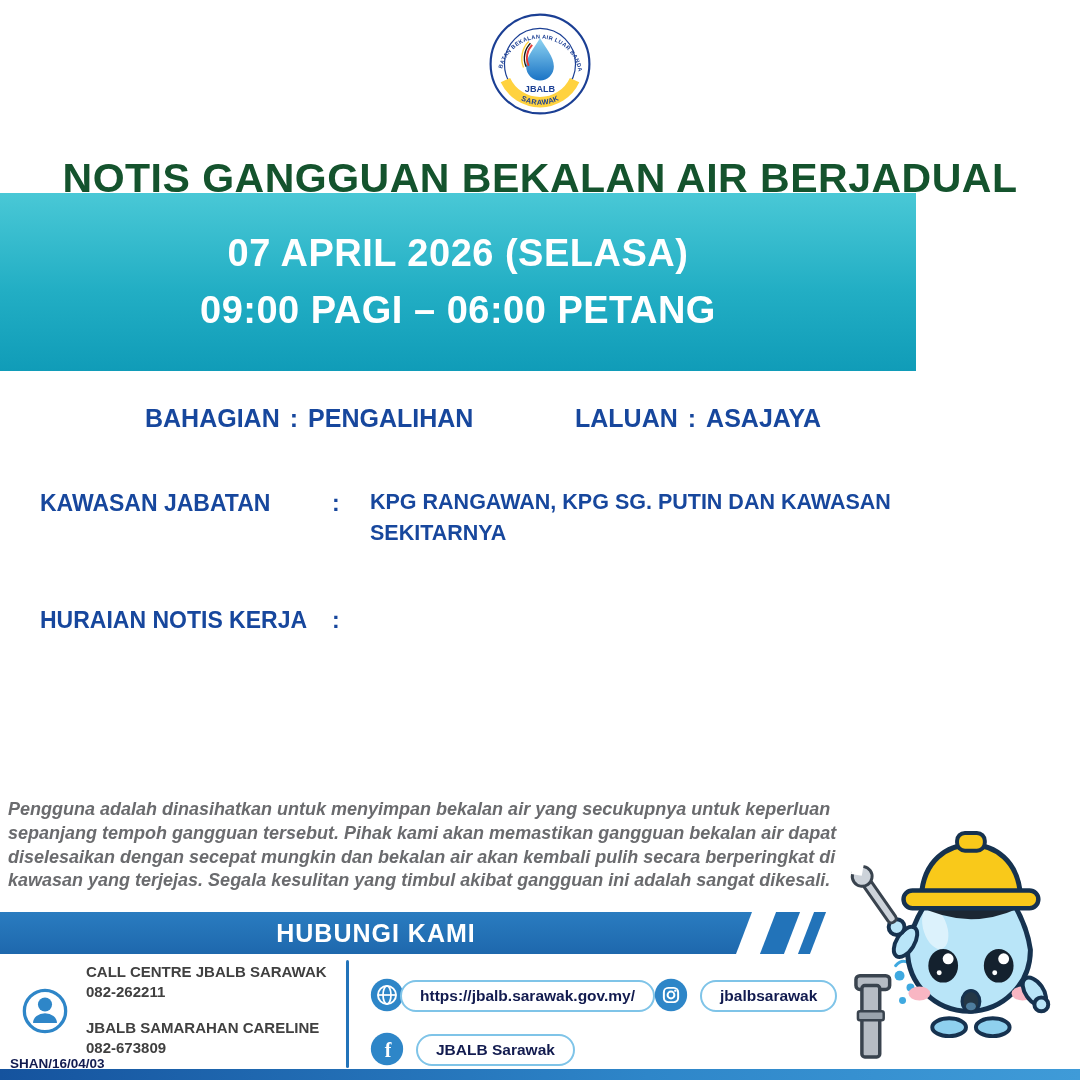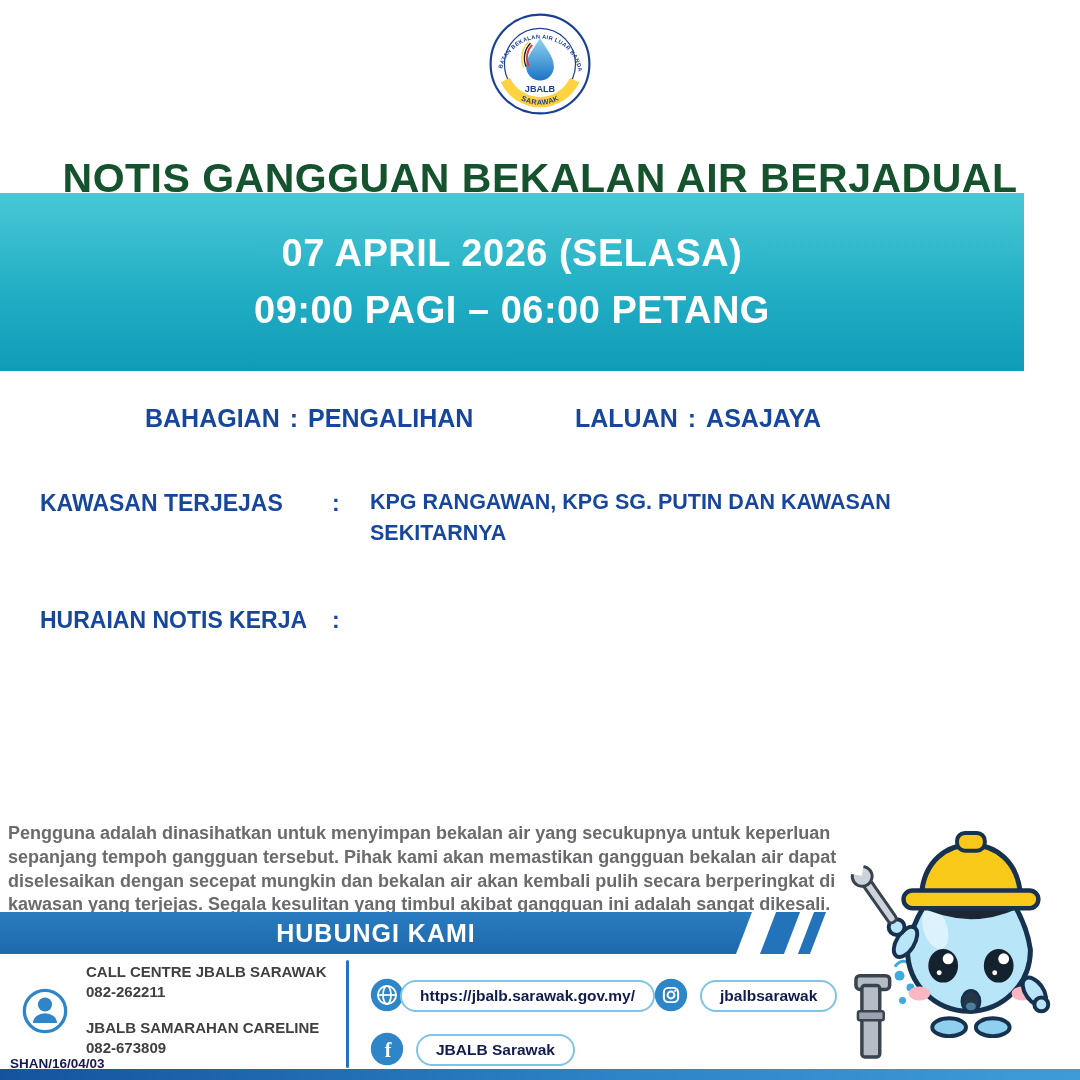--- a/index.html
+++ b/index.html
@@ -9,43 +9,43 @@
   }
   
   .logo{position:absolute;top:12px;left:50%;transform:translateX(-50%);width:104px;height:104px;}
   
   .title{
     position:absolute;top:128px;left:0;width:100%;text-align:center;
     font-size:41px;font-weight:bold;color:#14532d;letter-spacing:.5px;
   }
   
   .banner{
-    position:absolute;top:193px;left:0;width:1024px;height:178px;
+    position:absolute;top:193px;left:0;width:916px;height:178px;
     background:linear-gradient(180deg,#49c8d6 0%,#22aec4 55%,#109cb8 100%);
     display:flex;flex-direction:column;align-items:center;justify-content:center;gap:14px;
     color:#ffffff;font-weight:bold;font-size:38px;letter-spacing:.5px;
   }
   
   .region-item{position:absolute;top:404px;font-size:25px;font-weight:bold;color:#17479d;white-space:nowrap;}
   .region-bahagian{left:145px;}
   .region-daerah{left:575px;}
   .region-item .sep{margin:0 10px;}
   
   .info-row{position:absolute;left:40px;width:1000px;display:flex;}
   .row-kawasan{top:487px;}
   .row-huraian{top:607px;align-items:center;}
   .info-label{width:292px;font-size:23px;font-weight:bold;color:#17479d;}
   .row-kawasan .info-label{padding-top:3px;}
   .info-sep{width:38px;font-size:23px;font-weight:bold;color:#17479d;}
   .row-kawasan .info-sep{padding-top:3px;}
   .info-value{flex:1;font-size:21.5px;font-weight:bold;color:#17479d;line-height:1.42;white-space:pre-line;padding-right:30px;}
   
   .disclaimer{
-    position:absolute;top:804px;left:8px;width:852px;
-    font-size:18px;font-weight:bold;color:#6a6b6e;line-height:1.32;
+    position:absolute;top:780px;left:8px;width:852px;
+    font-size:18px;font-style:italic;font-weight:bold;color:#6a6b6e;line-height:1.32;
   }
   
   .contact-bar{
     position:absolute;top:912px;left:0;width:752px;height:42px;
     background:linear-gradient(180deg,#2a7cc0,#1e68ad);
     clip-path:polygon(0 0,100% 0,calc(100% - 16px) 100%,0 100%);
     display:flex;align-items:center;justify-content:center;
     color:#fff;font-size:25px;font-weight:bold;letter-spacing:1px;
   }
   .bar-stripe{position:absolute;top:912px;height:42px;background:#2273b9;transform:skewX(-21deg);}
@@ -116,21 +116,21 @@
   </section>
 
   <div class="region-item region-bahagian">
     <span>BAHAGIAN</span><span class="sep">:</span><span>PENGALIHAN</span>
   </div>
   <div class="region-item region-daerah">
     <span>LALUAN</span><span class="sep">:</span><span>ASAJAYA</span>
   </div>
 
   <div class="info-row row-kawasan">
-    <div class="info-label">KAWASAN TERJEJAS</div>
+    <div class="info-label">KAWASAN JABATAN</div>
     <div class="info-sep">:</div>
     <div class="info-value">KPG RANGAWAN, KPG SG. PUTIN DAN KAWASAN
 SEKITARNYA</div>
   </div>
 
   <div class="info-row row-huraian">
     <div class="info-label">HURAIAN NOTIS KERJA</div>
     <div class="info-sep">:</div>
   </div>
 

